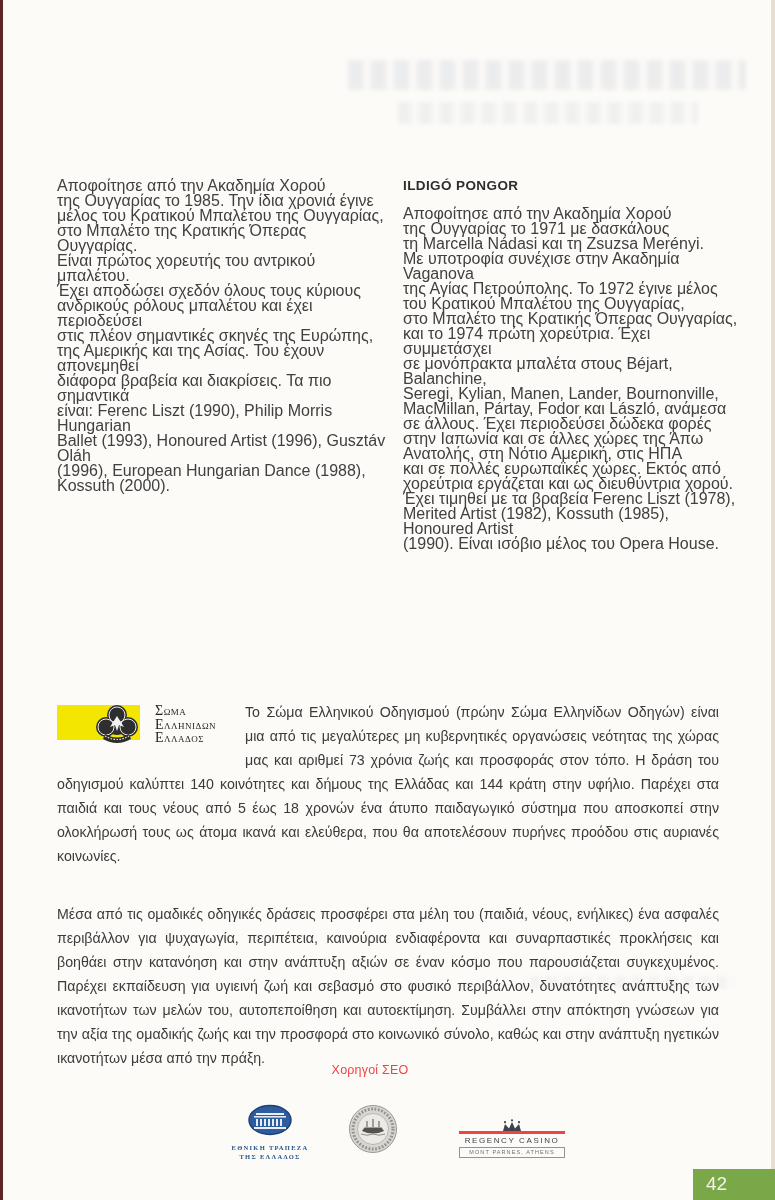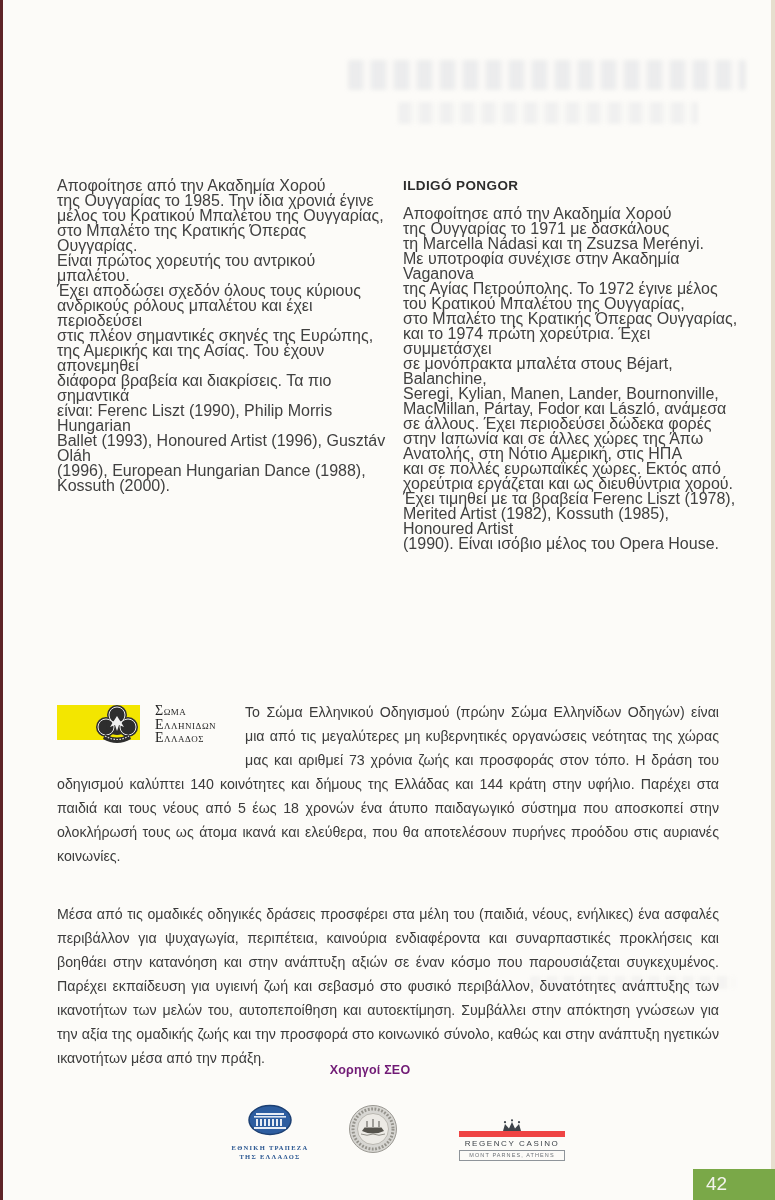--- a/index.html
+++ b/index.html
@@ -33,29 +33,29 @@
   .seo-logo{float:left;position:relative;width:180px;height:56px;margin:3px 8px 0 0;}
   .logo-yellow{position:absolute;left:0;top:2px;width:83px;height:35px;background:#f3e600;}
   .logo-emblem{position:absolute;left:38px;top:0;width:44px;height:47px;}
   .logo-text{position:absolute;left:90px;top:2px;font-family:"Liberation Serif",serif;font-weight:normal;color:#1f1f1f;margin-left:8px;}
   .logo-text div{font-size:9px;line-height:12.5px;letter-spacing:.5px;}
   .logo-text div::first-letter{font-size:14px;}
   .seo-p2{margin-top:34px;}
 
   
   .sponsors-title{position:absolute;left:0;top:1063px;width:740px;text-align:center;
-    font-size:12.5px;color:#701a75;letter-spacing:.2px;font-weight:bold;}
+    font-size:12.5px;color:#ef4444;letter-spacing:.2px;}
   .sponsor{position:absolute;text-align:center;}
   .nbg{left:222px;top:1104px;width:96px;}
   .nbg-text{margin-top:3px;font-family:"Liberation Serif",serif;color:#27548f;
     font-size:6.5px;line-height:8.5px;letter-spacing:1.3px;font-weight:bold;}
   .seal{left:347px;top:1103px;width:52px;height:52px;}
   .regency{left:459px;top:1118px;width:106px;color:#3c4248;}
   .regency .crown-wrap{height:13px;}
-  .regency-title{border-top:6px solid #ef4444;padding-top:2px;
+  .regency-title{border-top:3px solid #ef4444;padding-top:2px;
     font-size:8px;letter-spacing:1.6px;white-space:nowrap;}
   .regency-bar{margin-top:2px;border:1px solid #8e949a;padding:1px 0 2px 0;
     font-size:5.5px;letter-spacing:1.1px;color:#6b7076;white-space:nowrap;}
 
   
   .page-num-box{position:absolute;left:693px;top:1169px;width:82px;height:31px;background:#7aa848;}
   .page-num-box span{position:absolute;left:13px;top:4px;font-size:19px;color:#f3f3ec;}
 </style>
 </head>
 <body>

